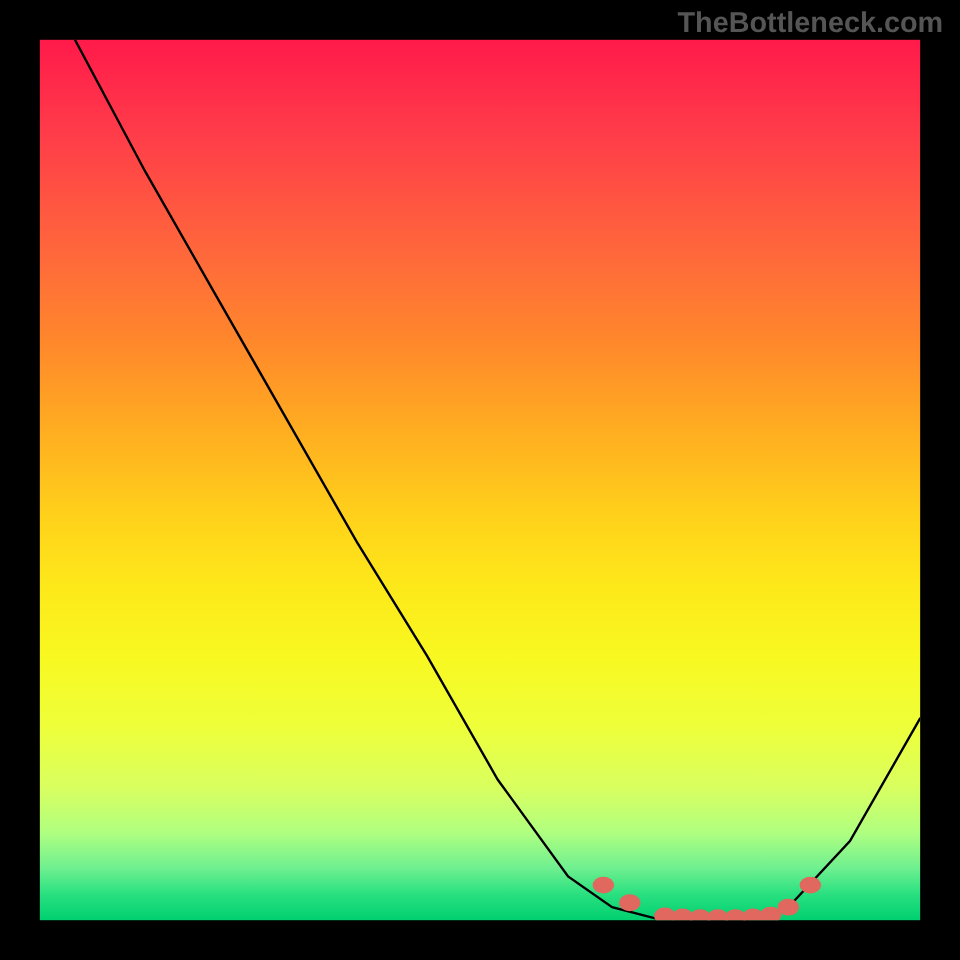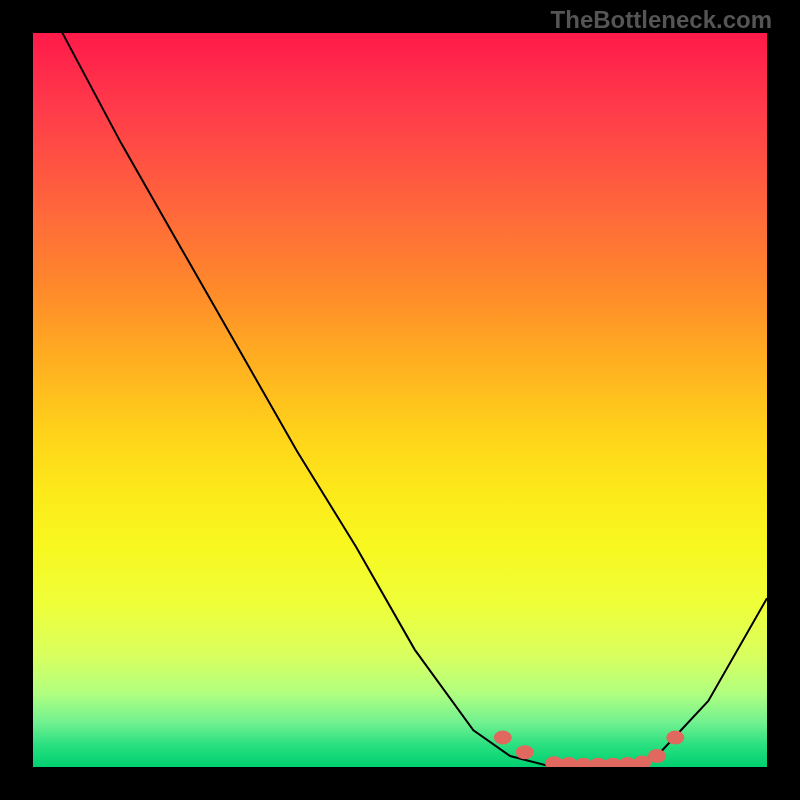--- a/index.html
+++ b/index.html
@@ -6,21 +6,21 @@
   body {
     width: 800px;
     height: 800px;
     background: #000;
     position: relative;
     overflow: hidden;
   }
   .watermark {
     position: absolute;
     top: 6px;
-    right: 28px;
+    right: 14px;
     font-family: Arial, sans-serif;
     font-size: 24px;
     font-weight: bold;
     color: #555;
     z-index: 10;
   }
   .plot-area {
     position: absolute;
     left: 33px;
     top: 33px;

